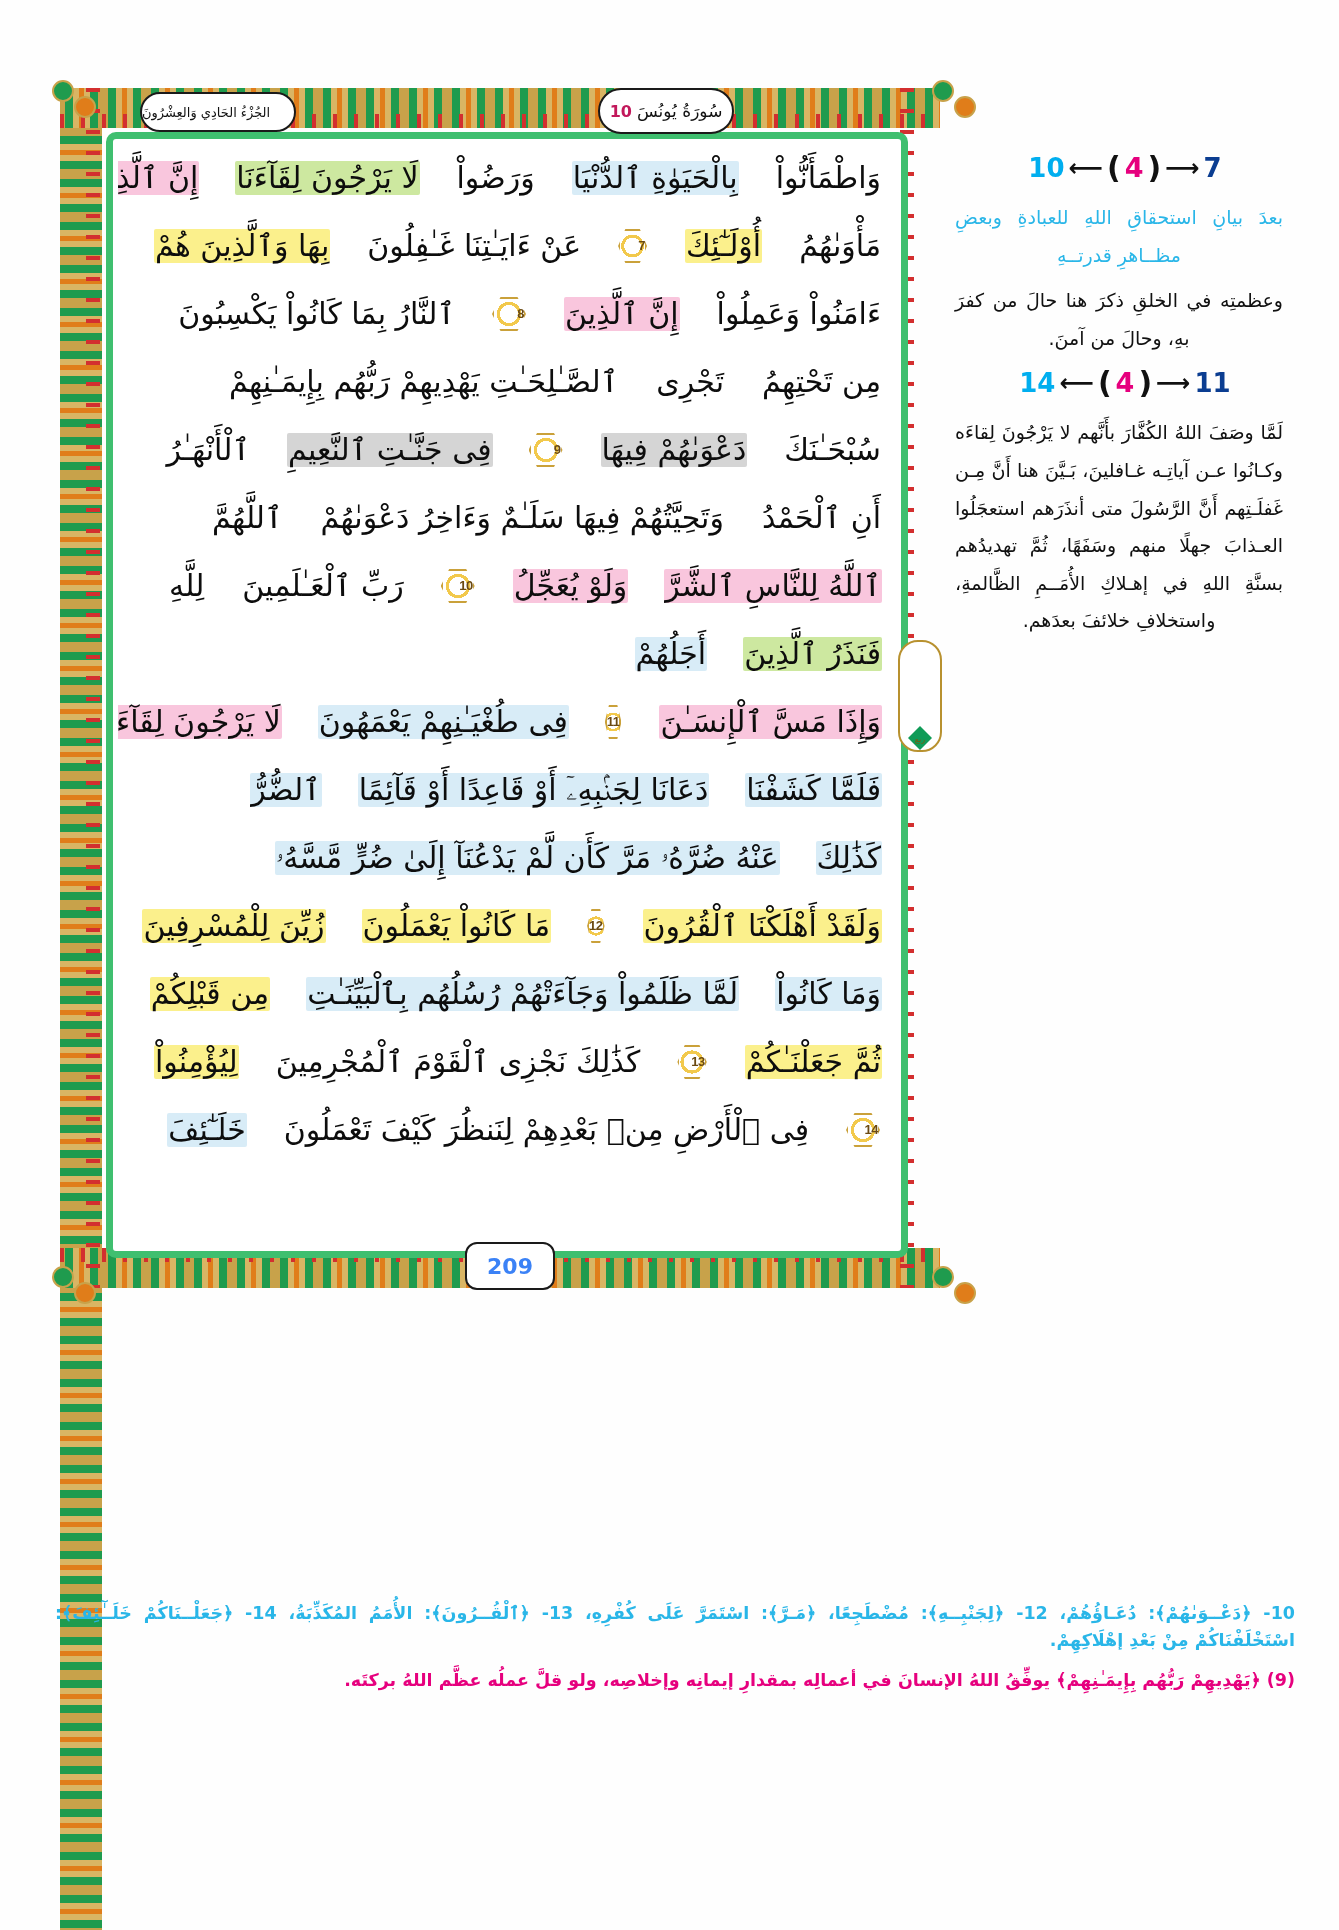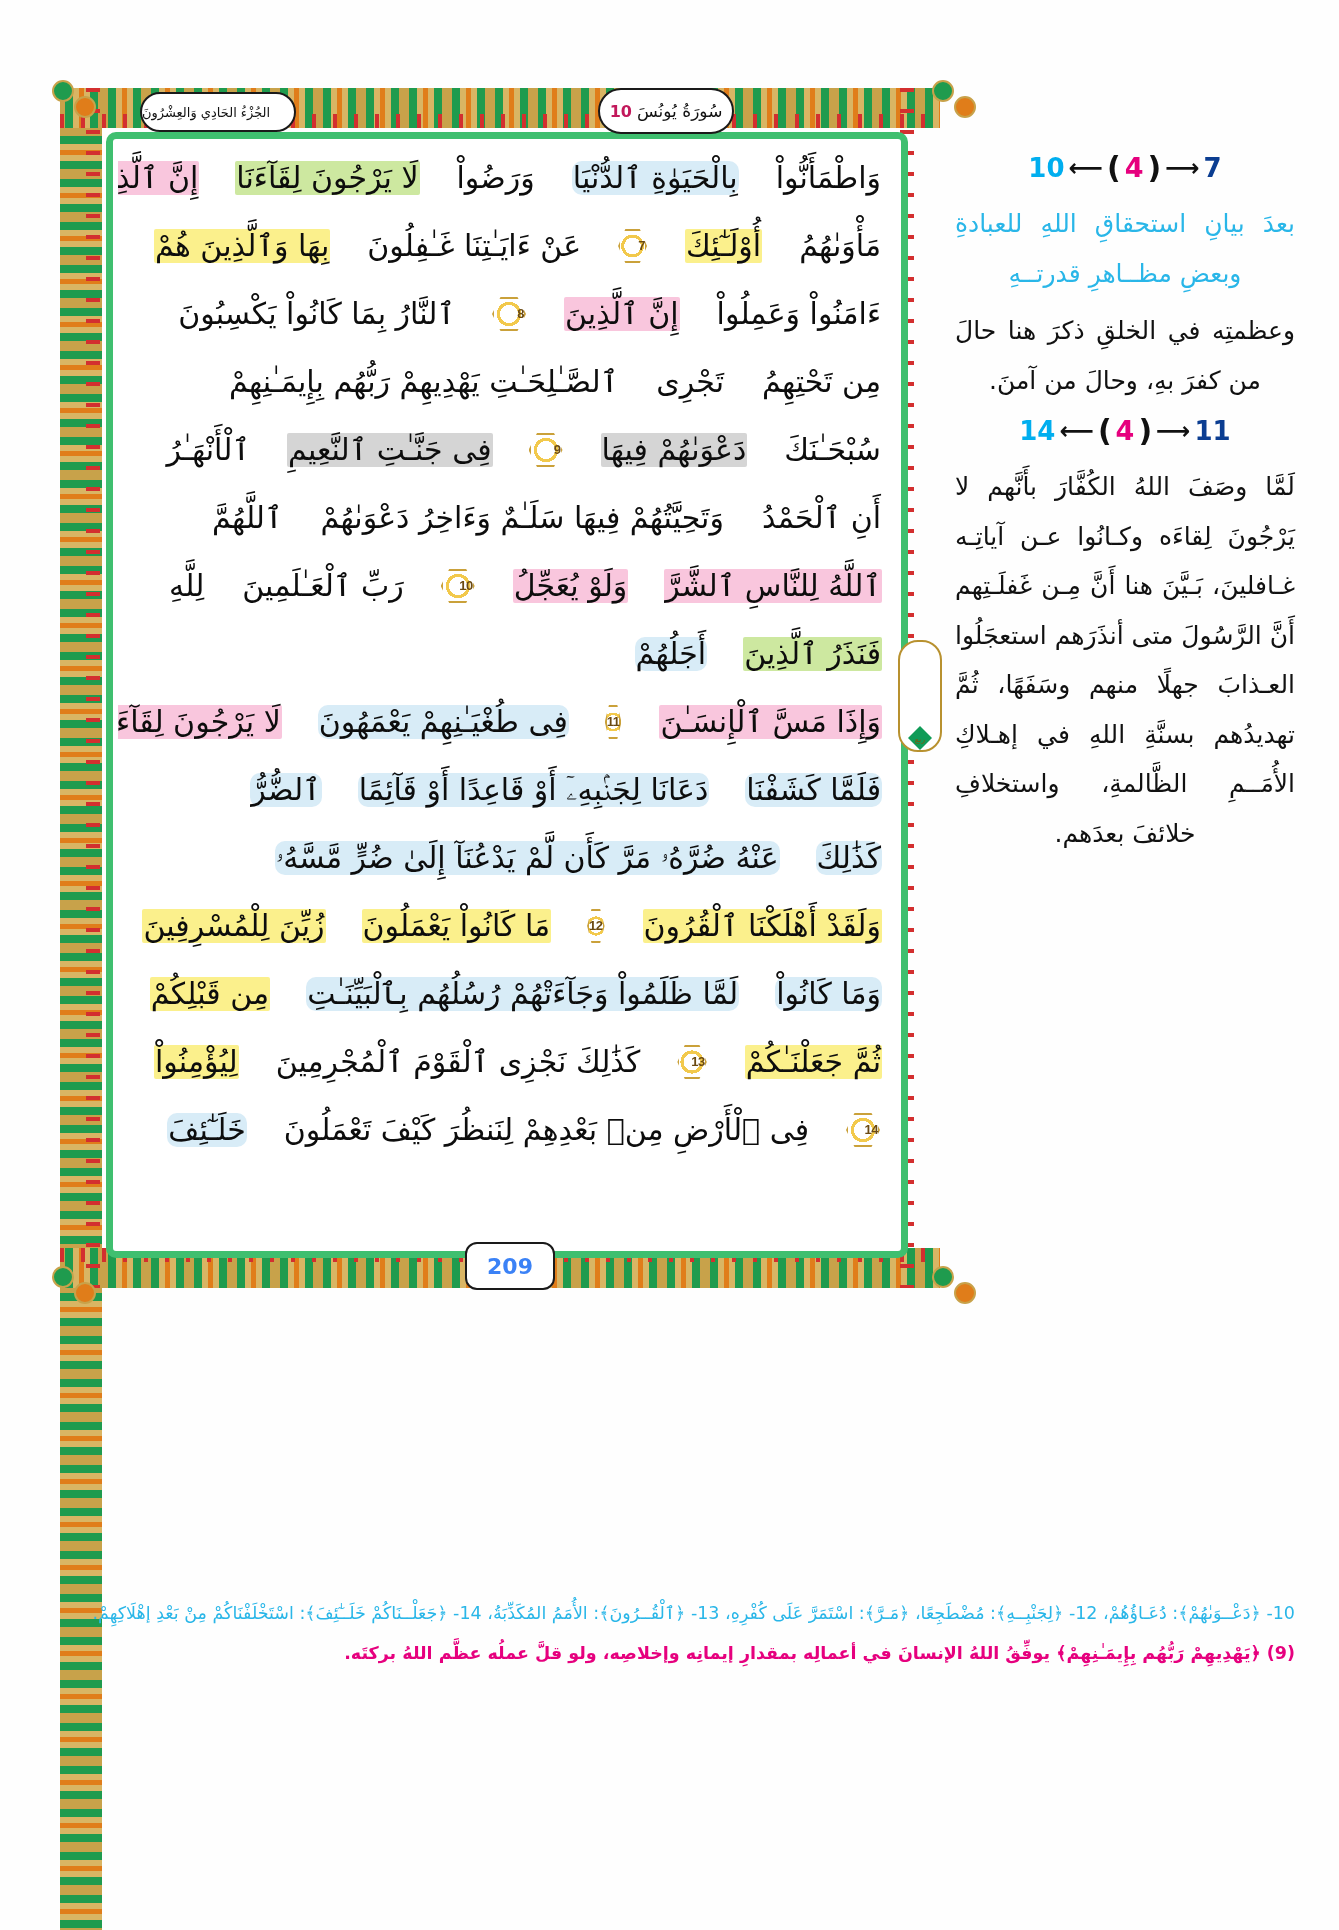--- a/index.html
+++ b/index.html
@@ -88,21 +88,21 @@
     font-family:"DejaVu Sans","Liberation Sans",sans-serif;
     font-size:30px;line-height:1.0;color:#0d0d0d;
     height:68px;display:flex;align-items:center;
     white-space:nowrap;letter-spacing:-0.5px;
   }
   .qline > span{display:inline-block;margin-left:36px;}
   .hl-pink{background:#f9c6dd;padding:2px 1px;border-radius:2px;}
   .hl-green{background:#cde8a0;padding:2px 1px;border-radius:2px;}
   .hl-yellow{background:#fbf08c;padding:2px 1px;border-radius:2px;}
   .hl-grey{background:#d5d5d5;padding:2px 1px;border-radius:2px;}
-  .hl-blue{background:#d8ecf7;padding:2px 1px;border-radius:10px;}
+  .hl-blue{background:#d8ecf7;padding:2px 1px;border-radius:2px;}
   .hl-none{padding:2px 1px;}
 
   .ayah-mark{
     display:inline-block;width:30px;height:30px;line-height:30px;
     text-align:center;font-size:13px;color:#6b4a12;font-weight:bold;
     background:
       radial-gradient(circle at 50% 50%, #ffffff 0 42%, #f2c94c 42% 58%, #ffffff 58% 100%);
     border:2px solid #caa13a;
     clip-path:polygon(25% 0,75% 0,100% 50%,75% 100%,25% 100%,0 50%);
     vertical-align:middle;margin:0 2px;
@@ -132,32 +132,32 @@
   .range-head{
     display:flex;align-items:center;justify-content:center;gap:4px;
     font-weight:bold;font-size:26px;margin:0 0 14px 0;direction:ltr;
   }
   .range-head .from{color:#00aeef;}
   .range-head .to{color:#0b3d91;}
   .range-head .pnum{color:#e6007e;font-size:27px;}
   .range-head .paren{color:#111;font-size:30px;}
   .arrow{display:inline-block;color:#111;font-size:24px;line-height:1;}
   .commentary{
-    font-size:25px;line-height:1.98;color:#111;margin:0 0 8px 0;
+    font-size:19px;line-height:1.98;color:#111;margin:0 12px 8px 0;
     text-align:justify;text-align-last:center;
   }
   .commentary.cyan{color:#29b6e8;}
 
   
   .footnotes{
     position:absolute;left:55px;top:1600px;width:1240px;direction:rtl;
     font-family:"DejaVu Sans","Liberation Sans",sans-serif;
   }
   .fn-lugha{
-    color:#29b6e8;font-size:17.5px;font-weight:normal;line-height:1.55;
+    color:#29b6e8;font-size:17.5px;font-weight:bold;line-height:1.55;
     text-align:justify;margin-bottom:12px;
   }
   .fn-tafsir{
     color:#e6007e;font-size:17.5px;font-weight:bold;line-height:1.6;
     text-align:justify;margin-bottom:4px;margin-top:8px;
   }
 
   
   .corner{position:absolute;width:52px;height:52px;z-index:6;}
   .corner i{

